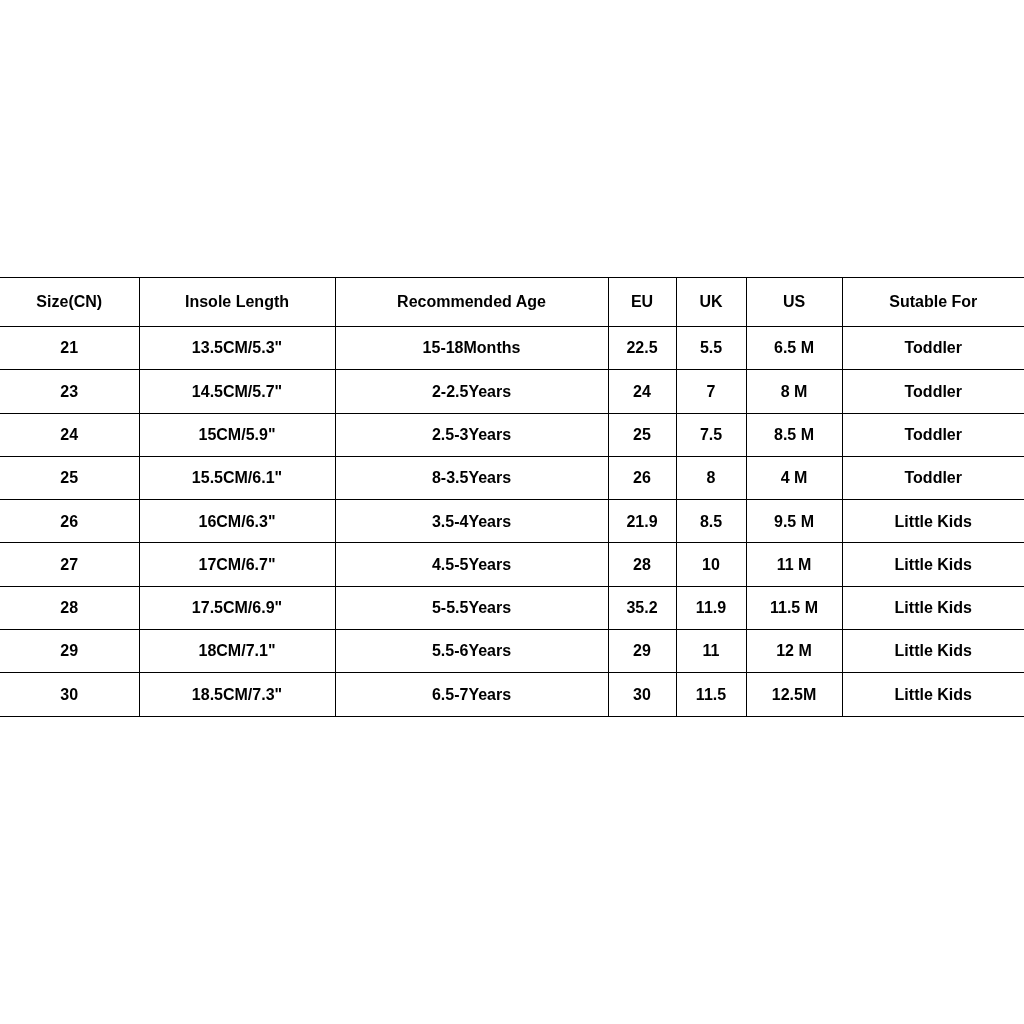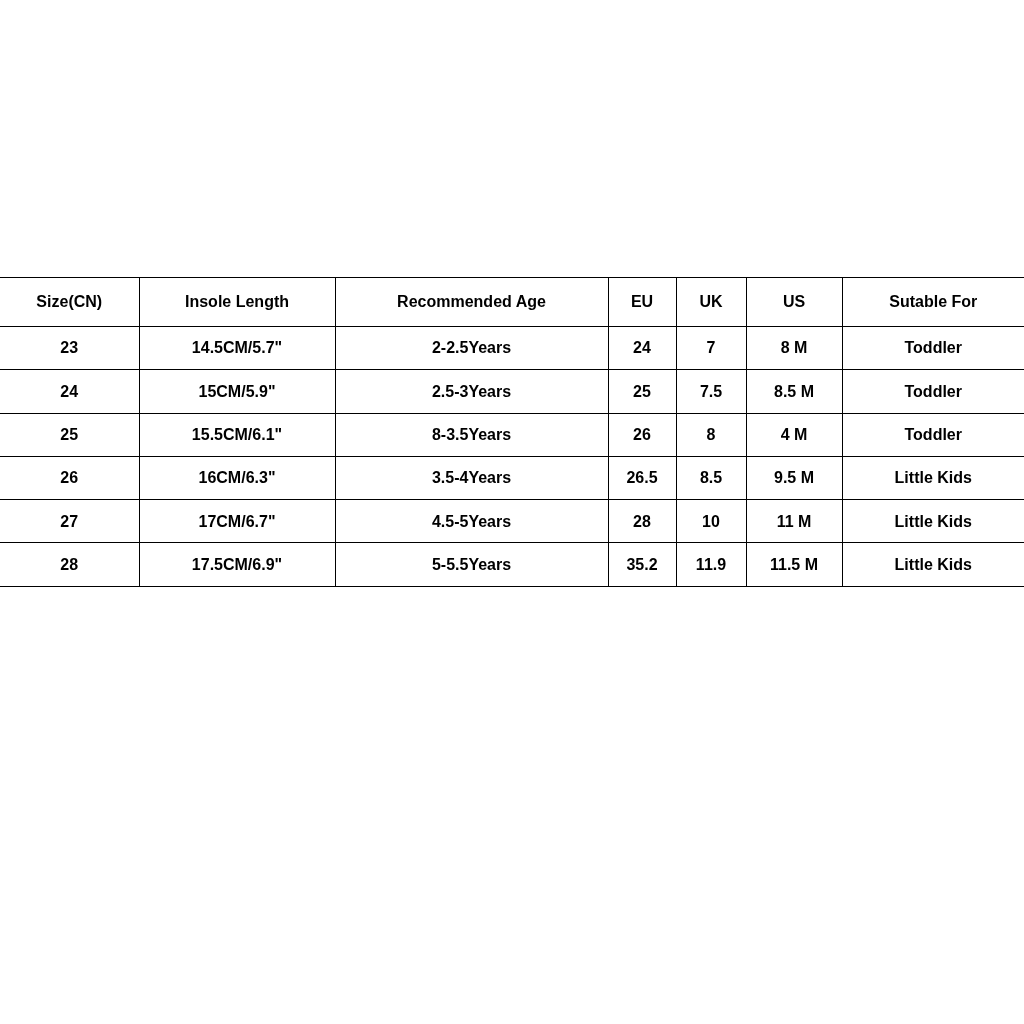--- a/index.html
+++ b/index.html
@@ -81,20 +81,29 @@
         <th>Insole Length</th>
         <th>Recommended Age</th>
         <th>EU</th>
         <th>UK</th>
         <th>US</th>
         <th>Sutable For</th>
       </tr>
     </thead>
     <tbody>
       <tr>
+        <td>21</td>
+        <td>13.5CM/5.3"</td>
+        <td>15-18Months</td>
+        <td>22.5</td>
+        <td>5.5</td>
+        <td>6.5 M</td>
+        <td>Toddler</td>
+      </tr>
+      <tr>
         <td>23</td>
         <td>14.5CM/5.7"</td>
         <td>2-2.5Years</td>
         <td>24</td>
         <td>7</td>
         <td>8 M</td>
         <td>Toddler</td>
       </tr>
       <tr>
         <td>24</td>
@@ -111,21 +120,21 @@
         <td>8-3.5Years</td>
         <td>26</td>
         <td>8</td>
         <td>4 M</td>
         <td>Toddler</td>
       </tr>
       <tr>
         <td>26</td>
         <td>16CM/6.3"</td>
         <td>3.5-4Years</td>
-        <td>26.5</td>
+        <td>21.9</td>
         <td>8.5</td>
         <td>9.5 M</td>
         <td>Little Kids</td>
       </tr>
       <tr>
         <td>27</td>
         <td>17CM/6.7"</td>
         <td>4.5-5Years</td>
         <td>28</td>
         <td>10</td>
@@ -134,15 +143,33 @@
       </tr>
       <tr>
         <td>28</td>
         <td>17.5CM/6.9"</td>
         <td>5-5.5Years</td>
         <td>35.2</td>
         <td>11.9</td>
         <td>11.5 M</td>
         <td>Little Kids</td>
       </tr>
+      <tr>
+        <td>29</td>
+        <td>18CM/7.1"</td>
+        <td>5.5-6Years</td>
+        <td>29</td>
+        <td>11</td>
+        <td>12 M</td>
+        <td>Little Kids</td>
+      </tr>
+      <tr>
+        <td>30</td>
+        <td>18.5CM/7.3"</td>
+        <td>6.5-7Years</td>
+        <td>30</td>
+        <td>11.5</td>
+        <td>12.5M</td>
+        <td>Little Kids</td>
+      </tr>
     </tbody>
   </table>
 </div>
 
 </body></html>

